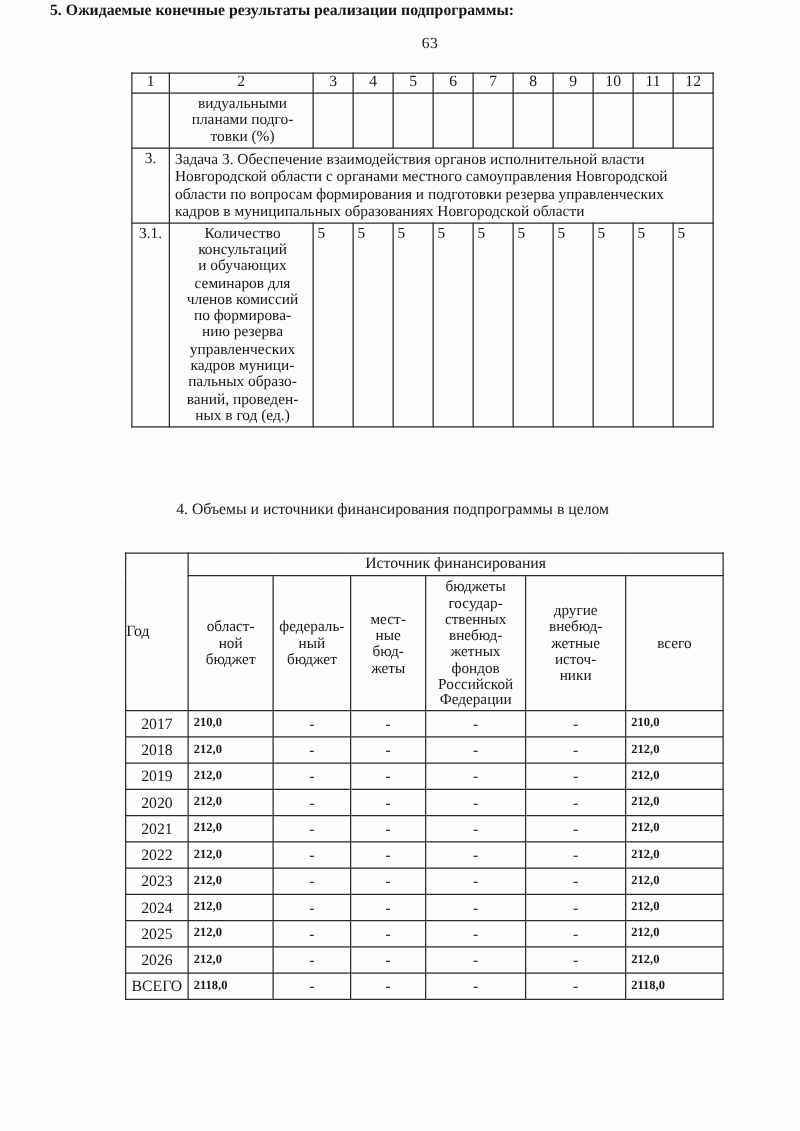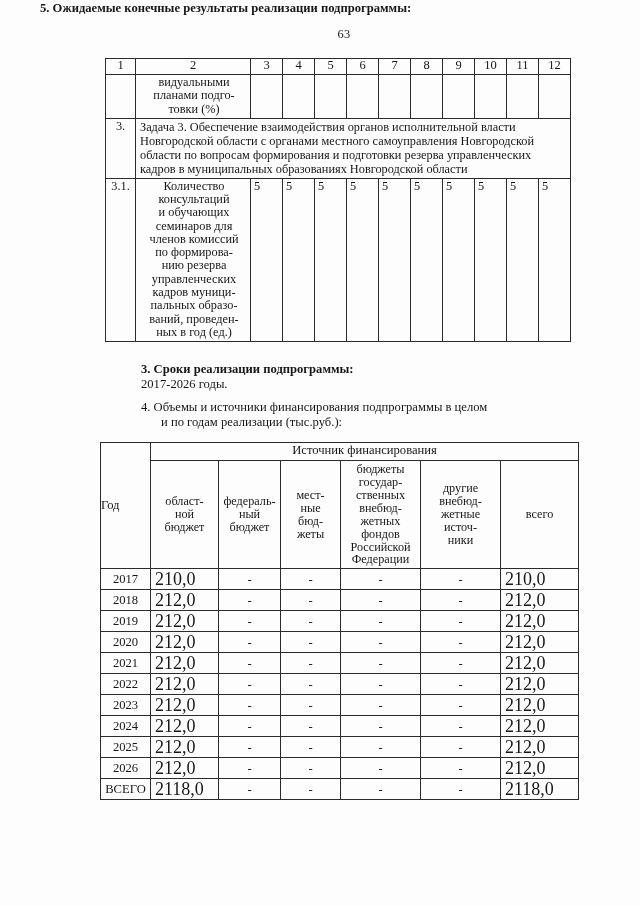--- a/index.html
+++ b/index.html
@@ -134,21 +134,22 @@
   .tbl-fin .r-year {
     text-align: center;
     vertical-align: middle;
     height: 20px;
     font-size: 12.6px;
   }
   .tbl-fin .r-num {
     text-align: left;
     vertical-align: middle;
     padding-left: 4px;
-    font-size: 18px;
+    font-size: 10px;
+    font-weight: bold;
   }
   .tbl-fin .r-dash {
     text-align: center;
     vertical-align: middle;
     font-size: 12.6px;
   }
 </style>
 </head>
 <body>
 
@@ -235,28 +236,23 @@
       <td class="val">5</td>
       <td class="val">5</td>
       <td class="val">5</td>
       <td class="val">5</td>
       <td class="val">5</td>
       <td class="val">5</td>
     </tr>
   </tbody>
     </table>
 
-  <div class="sect sect-3">
-    <div class="head"><b>3.  Сроки реализации подпрограммы:</b></div>
-    <div class="body">2017-2026 годы.</div>
-  </div>
 
   <div class="sect sect-4">
     <div class="l1">4.  Объемы и источники финансирования подпрограммы в целом</div>
-    <div class="l2">и по годам реализации (тыс.руб.):</div>
   </div>
 
   <table class="tbl-fin">
     <colgroup>
       <col style="width:50px">
       <col style="width:68px">
       <col style="width:62px">
       <col style="width:60px">
       <col style="width:80px">
       <col style="width:80px">

